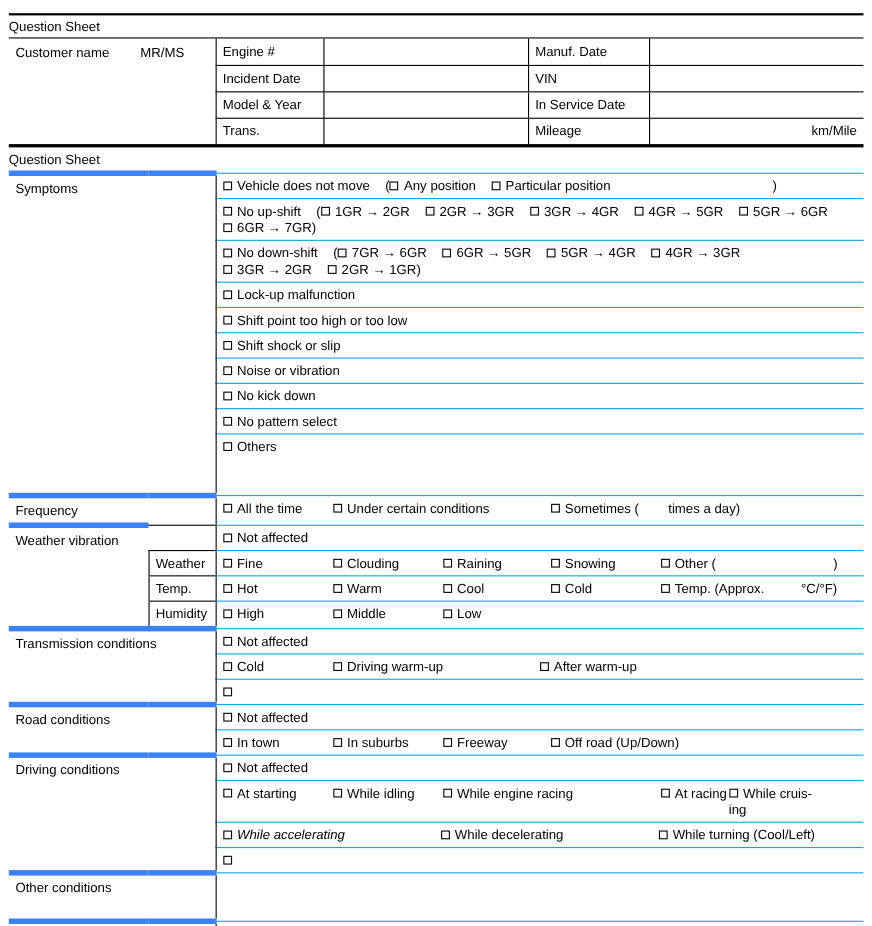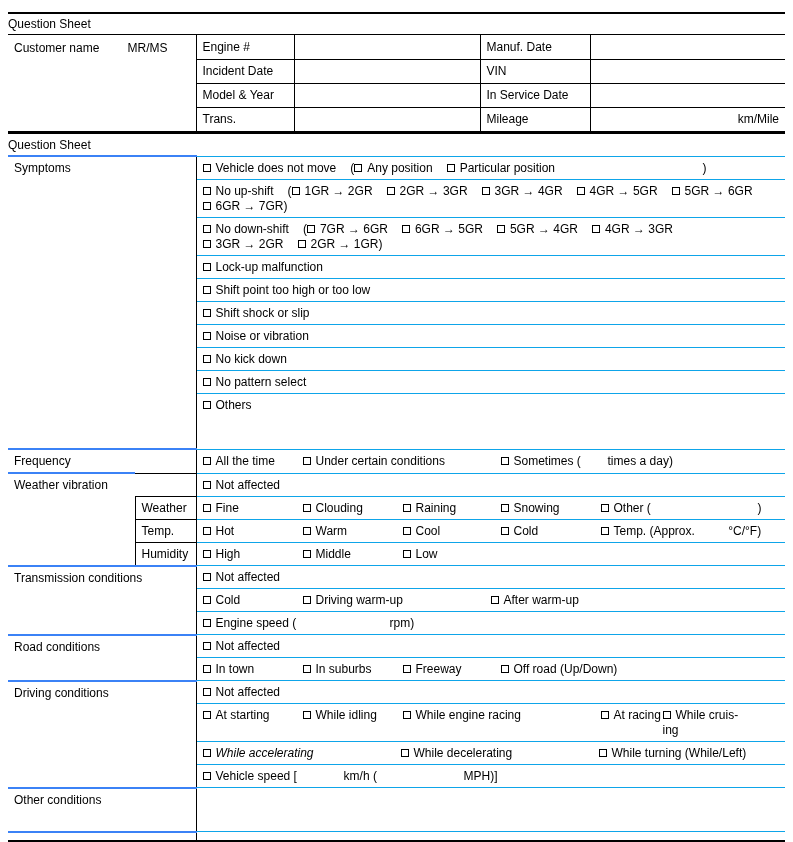--- a/index.html
+++ b/index.html
@@ -32,21 +32,21 @@
   .cust-val { margin-left: auto; margin-right: 22px; }
   .val-right { text-align: right; }
 
   .thick-rule { height: 3px; background: #000; }
   .thick-rule.bottom { height: 2px; }
 
   
   .main-table td { vertical-align: top; }
   .glabel {
     padding: 4px 6px 3px 6px; line-height: 15px;
-    border-top: 2px solid #3b82f6; border-right: 1px solid #000;
+    border-top: 5px solid #3b82f6; border-right: 1px solid #000;
   }
   .glabel.narrow { border-right: none; }
   .slabel {
     padding: 4px 5px 3px 6px; line-height: 15px;
     border-top: 1px solid #000; border-left: 1px solid #000;
   }
   .slabel.empty { border-left: none; }
   .content {
     border-top: 1px solid #0ea5e9; border-left: 1px solid #000;
     padding: 4px 5px 3px 6px; line-height: 15px;
@@ -176,41 +176,41 @@
           <td class="content"><span class="item fixed" style="width: 100px;"><span class="cb"></span><span class="lbl">High</span></span><span class="item fixed" style="width: 100px;"><span class="cb"></span><span class="lbl">Middle</span></span><span class="item"><span class="cb"></span><span class="lbl">Low</span></span></td>
         </tr>
         <tr>
           <td rowspan="3" colspan="2" class="glabel">Transmission conditions</td>
           <td class="content"><span class="item"><span class="cb"></span><span class="lbl">Not affected</span></span></td>
         </tr>
         <tr>
           <td class="content"><span class="item fixed" style="width: 100px;"><span class="cb"></span><span class="lbl">Cold</span></span><span class="item fixed" style="width: 188px;"><span class="cb"></span><span class="lbl">Driving warm-up</span></span><span class="item"><span class="cb"></span><span class="lbl">After warm-up</span></span></td>
         </tr>
         <tr>
-          <td class="content"><span class="item"><span class="cb"></span><span class="lbl">Engine speed (                            rpm)</span></span></td>
+          <td class="content"><span class="item"><span class="cb"></span></span></td>
         </tr>
         <tr>
           <td rowspan="2" colspan="2" class="glabel">Road conditions</td>
           <td class="content"><span class="item"><span class="cb"></span><span class="lbl">Not affected</span></span></td>
         </tr>
         <tr>
           <td class="content"><span class="item fixed" style="width: 100px;"><span class="cb"></span><span class="lbl">In town</span></span><span class="item fixed" style="width: 100px;"><span class="cb"></span><span class="lbl">In suburbs</span></span><span class="item fixed" style="width: 98px;"><span class="cb"></span><span class="lbl">Freeway</span></span><span class="item"><span class="cb"></span><span class="lbl">Off road (Up/Down)</span></span></td>
         </tr>
         <tr>
           <td rowspan="4" colspan="2" class="glabel">Driving conditions</td>
           <td class="content"><span class="item"><span class="cb"></span><span class="lbl">Not affected</span></span></td>
         </tr>
         <tr>
           <td class="content"><span class="item fixed" style="width: 100px;"><span class="cb"></span><span class="lbl">At starting</span></span><span class="item fixed" style="width: 100px;"><span class="cb"></span><span class="lbl">While idling</span></span><span class="item fixed" style="width: 198px;"><span class="cb"></span><span class="lbl">While engine racing</span></span><span class="item fixed" style="width: 62px;"><span class="cb"></span><span class="lbl">At racing</span></span><span class="item fixed" style="width: 78px;"><span class="cb"></span><span class="lbl">While cruis-ing</span></span></td>
         </tr>
         <tr>
-          <td class="content"><span class="item fixed" style="width: 198px; font-style: italic;"><span class="cb"></span><span class="lbl">While accelerating</span></span><span class="item fixed" style="width: 198px;"><span class="cb"></span><span class="lbl">While decelerating</span></span><span class="item"><span class="cb"></span><span class="lbl">While turning (While/Left)</span></span></td>
-        </tr>
-        <tr>
-          <td class="content"><span class="item"><span class="cb"></span><span class="lbl">Vehicle speed [              km/h (                          MPH)]</span></span></td>
+          <td class="content"><span class="item fixed" style="width: 198px; font-style: italic;"><span class="cb"></span><span class="lbl">While accelerating</span></span><span class="item fixed" style="width: 198px;"><span class="cb"></span><span class="lbl">While decelerating</span></span><span class="item"><span class="cb"></span><span class="lbl">While turning (Cool/Left)</span></span></td>
+        </tr>
+        <tr>
+          <td class="content"><span class="item"><span class="cb"></span></span></td>
         </tr>
         <tr>
           <td rowspan="1" colspan="2" class="glabel">Other conditions</td>
           <td class="content" style="height: 44px;"></td>
         </tr>
         <tr>
           <td rowspan="1" colspan="2" class="glabel"></td>
           <td class="content" style="height: 6px;"></td>
         </tr>
       </tbody>

